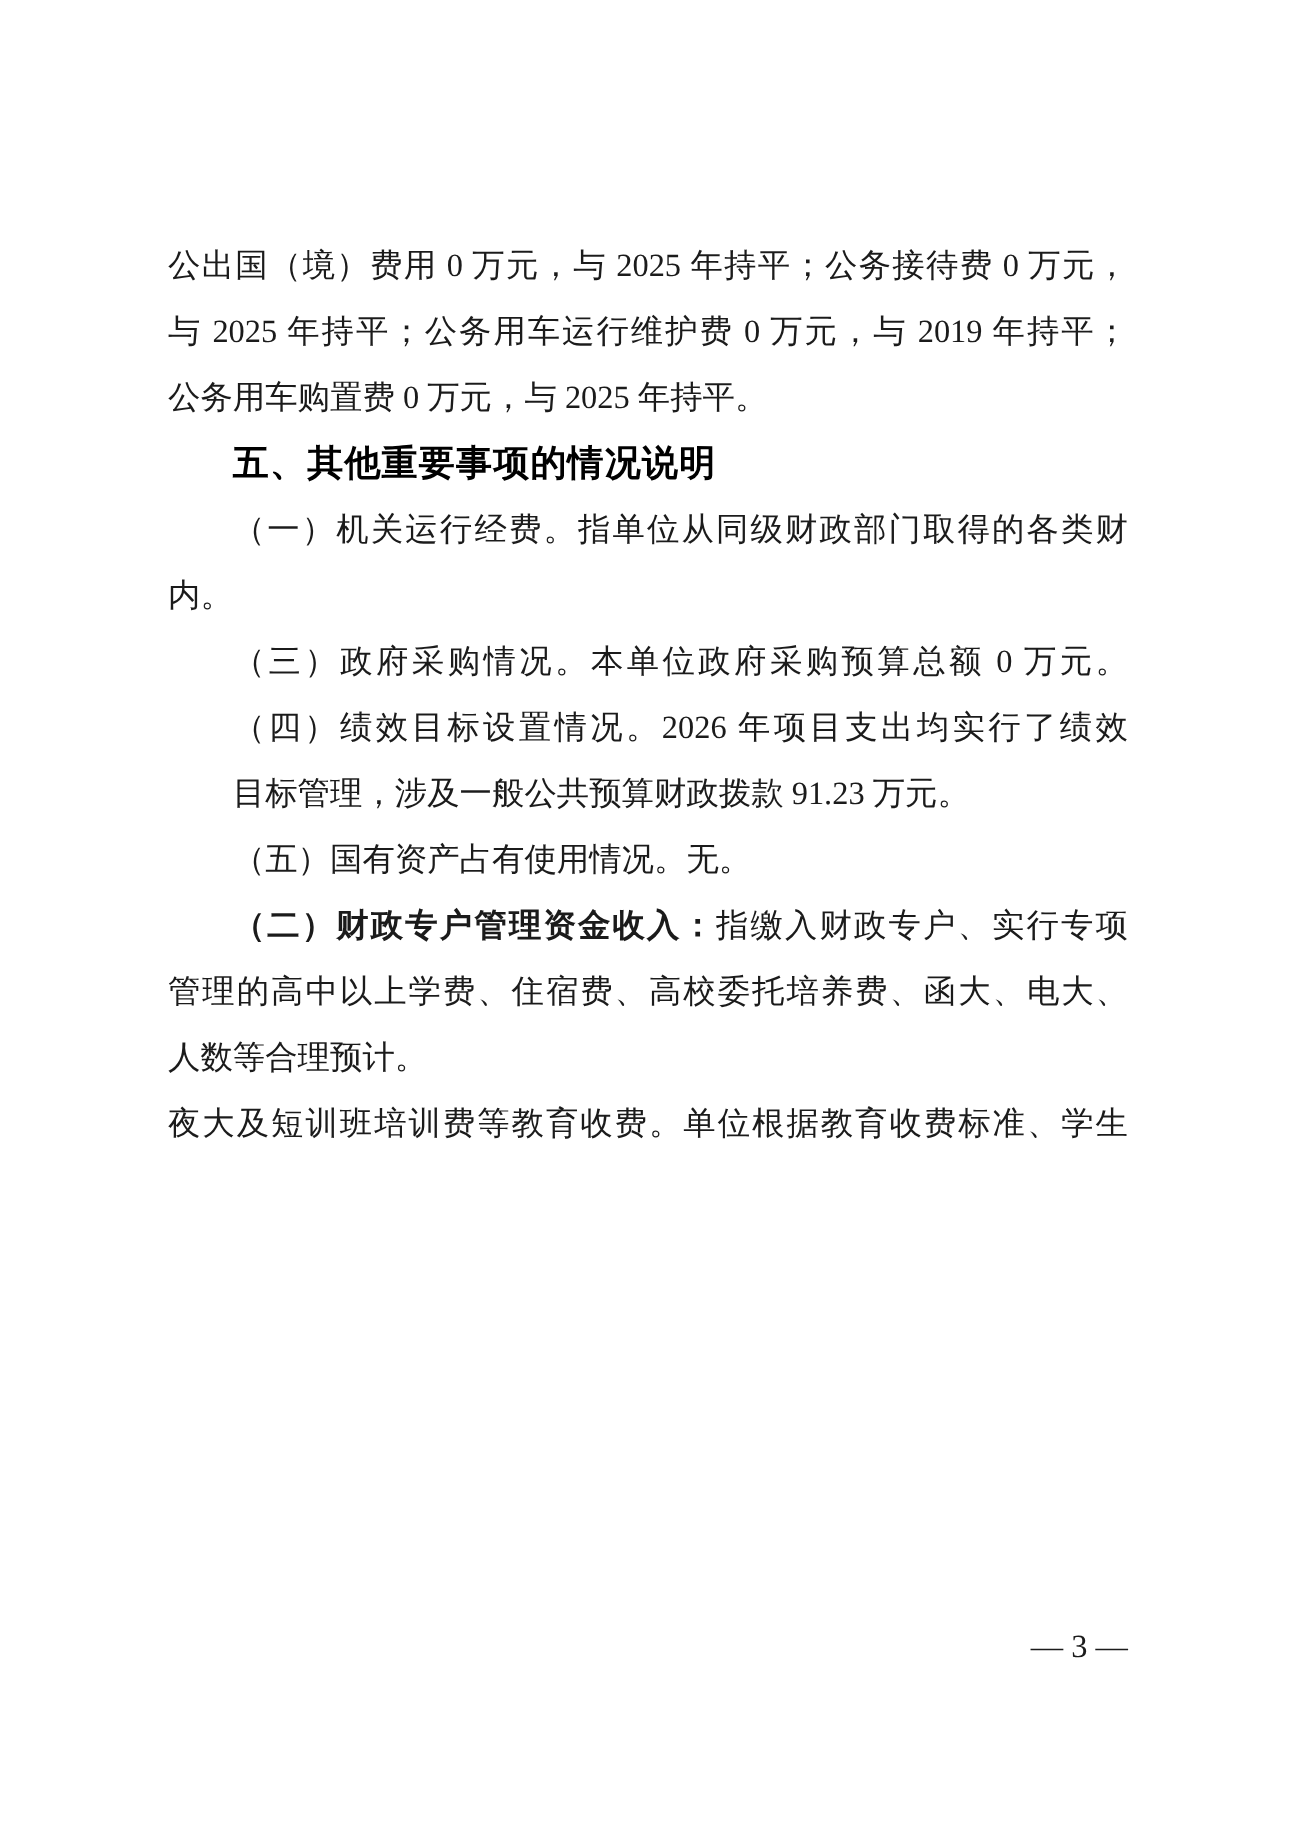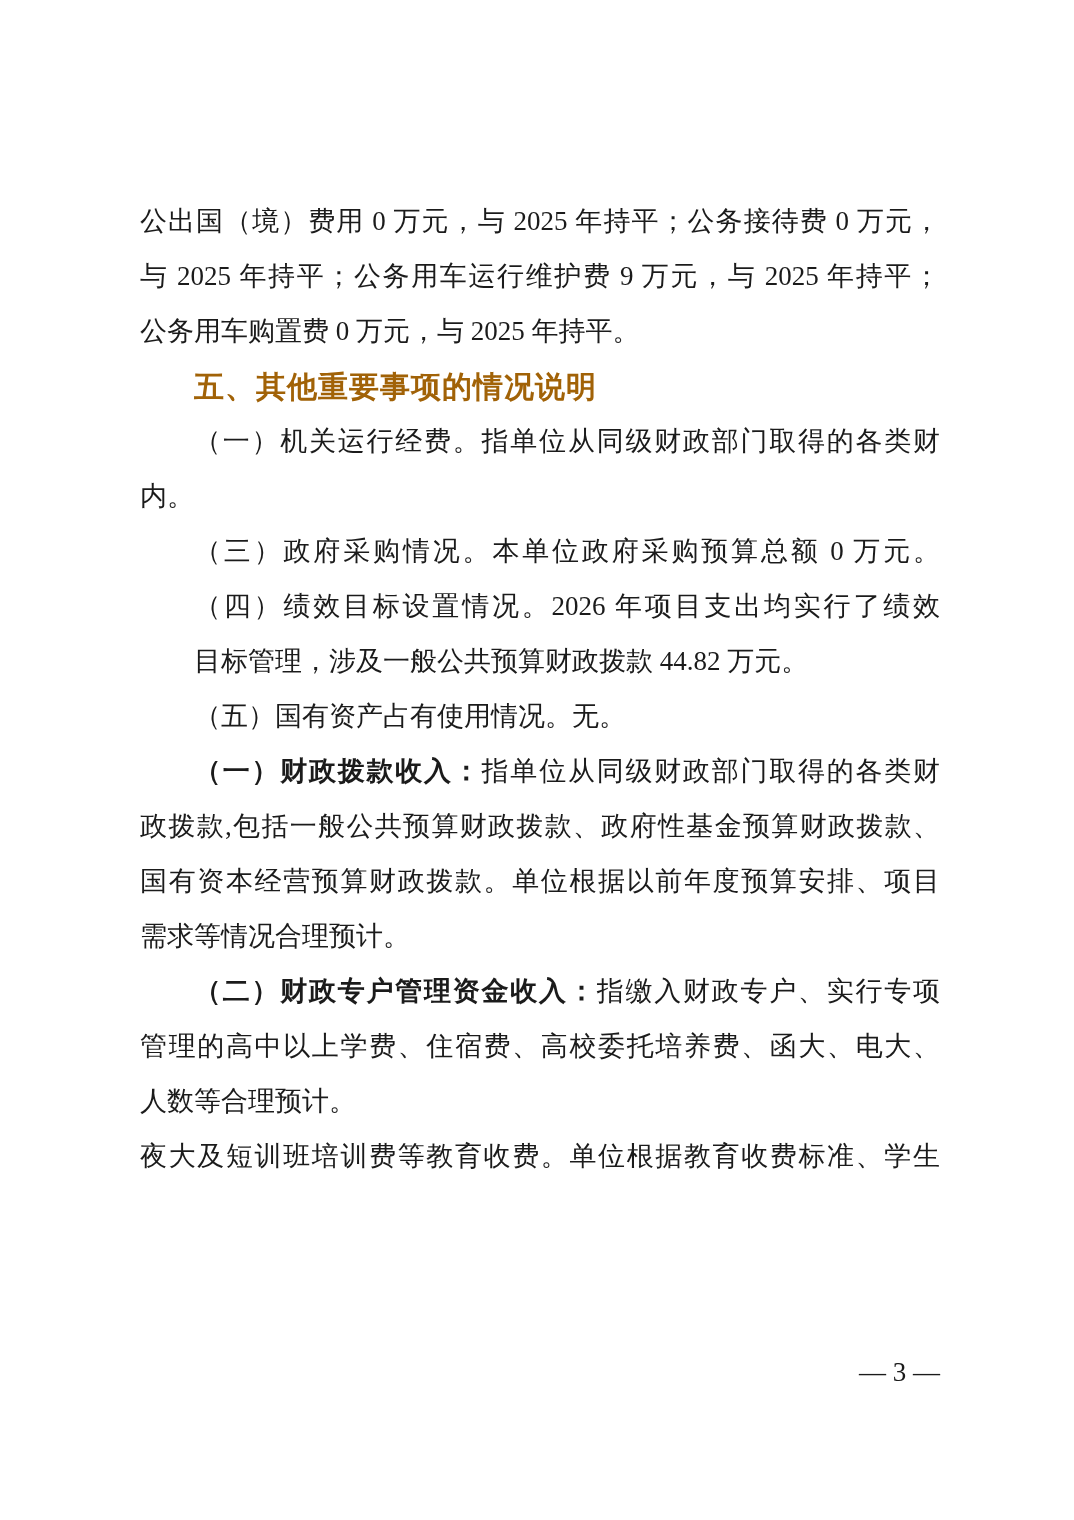--- a/index.html
+++ b/index.html
@@ -38,21 +38,21 @@
     text-indent: 54px;
   }
   .heading {
     height: 55px;
     line-height: 55px;
     font-size: 30px;
     font-weight: bold;
     font-family: "Liberation Sans", "DejaVu Sans", sans-serif;
     text-indent: 54px;
     letter-spacing: 1px;
-    color: #a16207;
+    color: #000000;
   }
   .term {
     font-weight: bold;
   }
   .page-number {
     position: absolute;
     top: 1352px;
     right: 134px;
     height: 40px;
     line-height: 40px;
@@ -61,54 +61,46 @@
   }
 </style>
 </head>
 <body>
 
 <div class="page">
   <div class="content">
 
     <div>
       <div class="line fill">公出国（境）费用 0 万元，与 2025 年持平；公务接待费 0 万元，</div>
-      <div class="line fill">与 2025 年持平；公务用车运行维护费 9 万元，与 2025 年持平；</div>
+      <div class="line fill">与 2025 年持平；公务用车运行维护费 0 万元，与 2019 年持平；</div>
       <div class="line">公务用车购置费 0 万元，与 2025 年持平。</div>
     </div>
 
     <div class="heading">五、其他重要事项的情况说明</div>
 
     <div>
       <div class="line fill indent">（一）机关运行经费。指单位从同级财政部门取得的各类财</div>
       <div class="line">内。</div>
     </div>
 
 
     <div>
       <div class="line fill indent">（三）政府采购情况。本单位政府采购预算总额 0 万元。</div>
     </div>
 
     <div>
       <div class="line fill indent">（四）绩效目标设置情况。2026 年项目支出均实行了绩效</div>
-      <div class="line indent">目标管理，涉及一般公共预算财政拨款 44.82 万元。</div>
+      <div class="line indent">目标管理，涉及一般公共预算财政拨款 91.23 万元。</div>
     </div>
 
     <div>
       <div class="line indent">（五）国有资产占有使用情况。无。</div>
     </div>
 
 
-    <div>
-      <div class="line fill indent">
-        <span class="term">（一）财政拨款收入：</span><span>指单位从同级财政部门取得的各类财</span>
-      </div>
-      <div class="line fill">政拨款,包括一般公共预算财政拨款、政府性基金预算财政拨款、</div>
-      <div class="line fill">国有资本经营预算财政拨款。单位根据以前年度预算安排、项目</div>
-      <div class="line">需求等情况合理预计。</div>
-    </div>
 
     <div>
       <div class="line fill indent">
         <span class="term">（二）财政专户管理资金收入：</span><span>指缴入财政专户、实行专项</span>
       </div>
       <div class="line fill">管理的高中以上学费、住宿费、高校委托培养费、函大、电大、</div>
       <div class="line">人数等合理预计。</div>
       <div class="line fill">夜大及短训班培训费等教育收费。单位根据教育收费标准、学生</div>
     </div>
 

